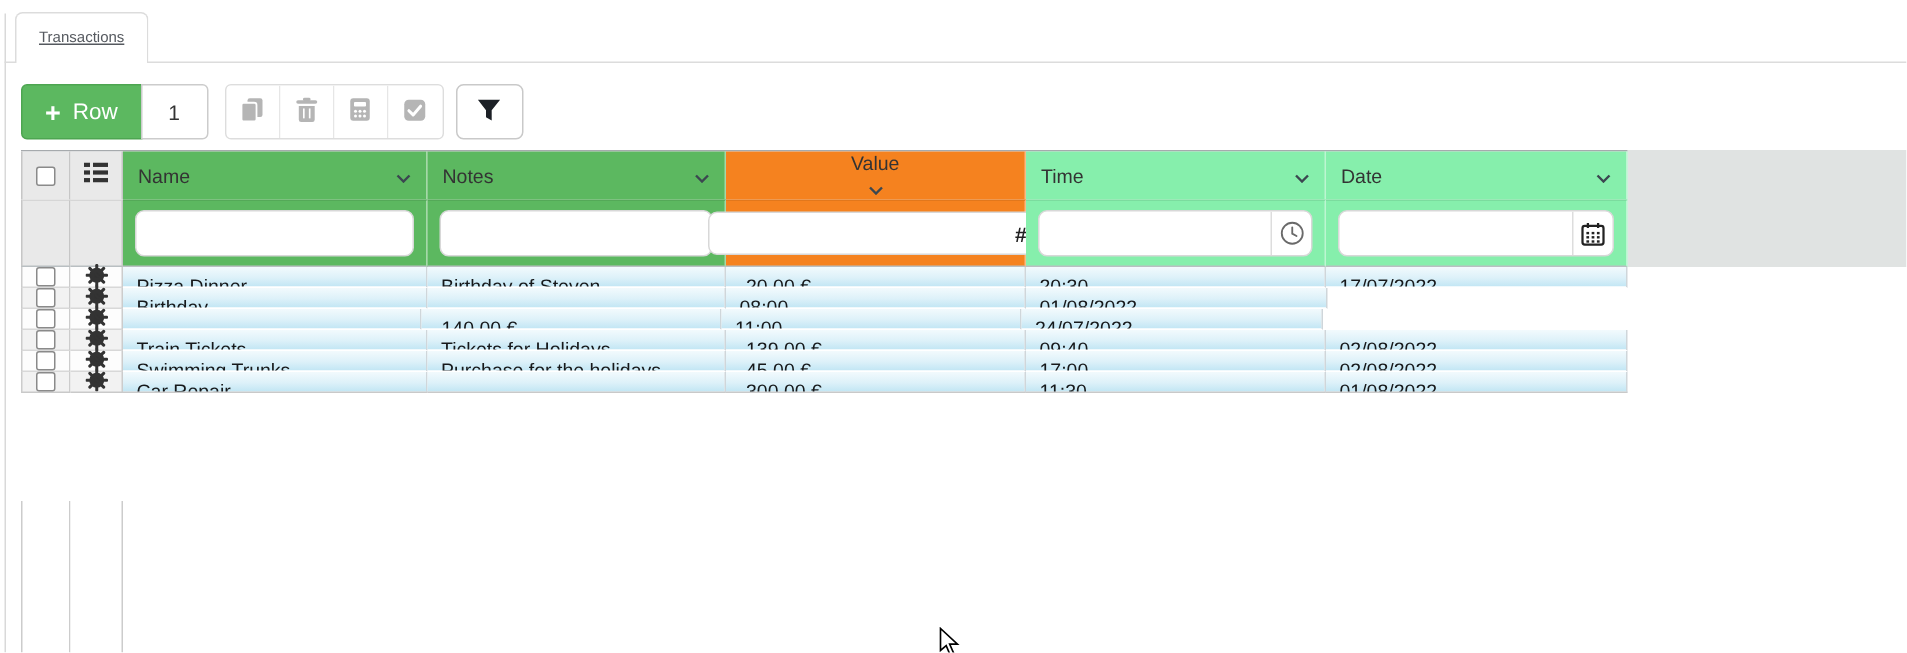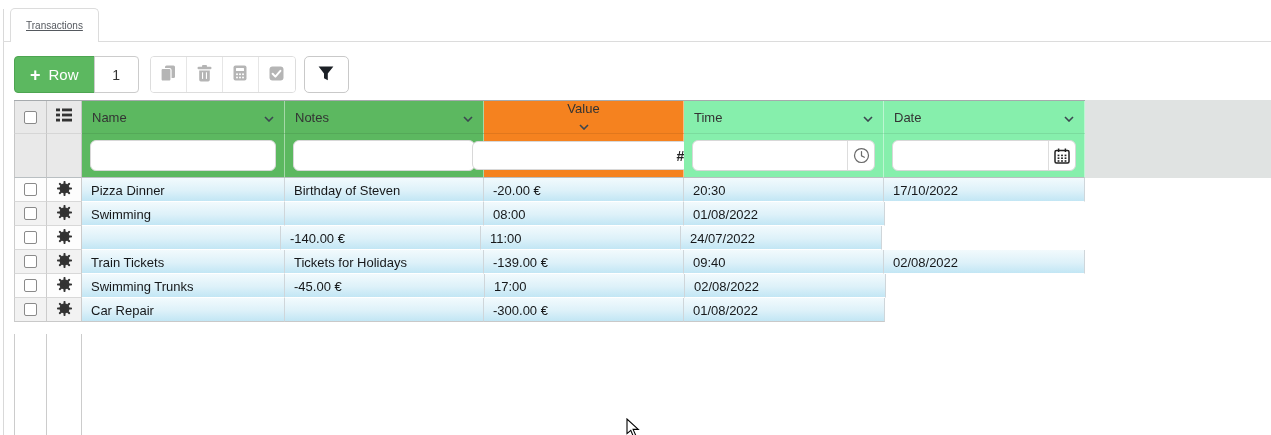--- a/index.html
+++ b/index.html
@@ -51,21 +51,21 @@
   .hcell.first { border-left:1px solid #c6c6c6; }
   .hcell.col { padding:0 10px; justify-content:space-between; color:#333; font-size:13px; border-right:1px solid rgba(255,255,255,.45); cursor:pointer; }
   .frow { display:flex; height:45px; }
   .fcell { padding:7px 8px; border-right:1px solid rgba(255,255,255,.45); border-top:1px solid rgba(0,0,0,.08); display:flex; align-items:center; border-bottom:1px solid #b9bfc2; }
   .fcell.frozen { background:#e9e9e9; border-right:1px solid #c6c6c6; }
   .fcell.first { border-left:1px solid #c6c6c6; }
   .finput { background:#fff; border:1px solid #d8d8d8; border-radius:6px; height:31px; flex:1; display:flex; align-items:center; overflow:hidden; }
   .finput input { border:none; outline:none; flex:1; min-width:0; height:100%; padding:0 9px; font-size:13px; font-family:inherit; background:transparent; color:#222; }
   .suffix { width:27px; height:100%; display:flex; align-items:center; justify-content:center; font-size:14px; font-weight:700; color:#222; }
   .suffix.divided { border-left:1px solid #dddddd; font-weight:400; }
-  .row { display:flex; height:24px; }
+  .row { display:flex; height:14px; }
   .cell { font-size:13px; color:#16181a; }
   .cell.frozen { display:flex; align-items:center; justify-content:center; background:#fdfdfd; border-right:1px solid #cccccc; border-bottom:1px solid #d8d8d8; }
   .cell.first { border-left:1px solid #cccccc; }
   .row.alt .cell.frozen { background:#f2f2f2; }
   .cell.d {
     background:linear-gradient(180deg,#f2fafd 0%,#ddf1f9 55%,#c2e6f4 100%);
     border-right:1px solid #cfd6da; border-bottom:1px solid #ffffff;
     padding:0 9px; line-height:25px; white-space:nowrap; overflow:hidden; cursor:cell;
   }
   .row.last .cell { border-bottom:1px solid #c9c9c9; }
@@ -264,38 +264,38 @@
               <rect x="10.4" y="0" width="3.2" height="24" rx="1.2" transform="rotate(90 12 12)"></rect>
               <rect x="10.4" y="0" width="3.2" height="24" rx="1.2" transform="rotate(135 12 12)"></rect>
               <path fill-rule="evenodd" d="M12 4a8 8 0 1 0 0 16 8 8 0 1 0 0-16 M12 9a3 3 0 1 1 0 6 3 3 0 1 1 0-6"></path>
             </g>
           </svg></span>
       </div>
     <div class="cell d w-name">Pizza Dinner</div>
     <div class="cell d w-notes">Birthday of Steven</div>
     <div class="cell d w-value">-20.00 €</div>
     <div class="cell d w-time">20:30</div>
-    <div class="cell d w-date">17/10/2022</div>
+    <div class="cell d w-date">17/07/2022</div>
   </div>
   <div class="row alt">
     <div class="cell frozen first w-sel">
         <span class="checkbox"></span>
       </div>
     <div class="cell frozen w-gear gear-btn">
         <span><svg width="15" height="15" viewBox="0 0 24 24">
             <g fill="#333">
               <rect x="10.4" y="0" width="3.2" height="24" rx="1.2"></rect>
               <rect x="10.4" y="0" width="3.2" height="24" rx="1.2" transform="rotate(45 12 12)"></rect>
               <rect x="10.4" y="0" width="3.2" height="24" rx="1.2" transform="rotate(90 12 12)"></rect>
               <rect x="10.4" y="0" width="3.2" height="24" rx="1.2" transform="rotate(135 12 12)"></rect>
               <path fill-rule="evenodd" d="M12 4a8 8 0 1 0 0 16 8 8 0 1 0 0-16 M12 9a3 3 0 1 1 0 6 3 3 0 1 1 0-6"></path>
             </g>
           </svg></span>
       </div>
-    <div class="cell d w-name">Swimming</div>
+    <div class="cell d w-name">Birthday</div>
     <div class="cell d w-notes"></div>
     <div class="cell d w-time">08:00</div>
     <div class="cell d w-date">01/08/2022</div>
   </div>
   <div class="row">
     <div class="cell frozen first w-sel">
         <span class="checkbox"></span>
       </div>
     <div class="cell frozen w-gear gear-btn">
         <span><svg width="15" height="15" viewBox="0 0 24 24">
@@ -343,20 +343,21 @@
             <g fill="#333">
               <rect x="10.4" y="0" width="3.2" height="24" rx="1.2"></rect>
               <rect x="10.4" y="0" width="3.2" height="24" rx="1.2" transform="rotate(45 12 12)"></rect>
               <rect x="10.4" y="0" width="3.2" height="24" rx="1.2" transform="rotate(90 12 12)"></rect>
               <rect x="10.4" y="0" width="3.2" height="24" rx="1.2" transform="rotate(135 12 12)"></rect>
               <path fill-rule="evenodd" d="M12 4a8 8 0 1 0 0 16 8 8 0 1 0 0-16 M12 9a3 3 0 1 1 0 6 3 3 0 1 1 0-6"></path>
             </g>
           </svg></span>
       </div>
     <div class="cell d w-name">Swimming Trunks</div>
+    <div class="cell d w-notes">Purchase for the holidays</div>
     <div class="cell d w-value">-45.00 €</div>
     <div class="cell d w-time">17:00</div>
     <div class="cell d w-date">02/08/2022</div>
   </div>
   <div class="row alt last">
     <div class="cell frozen first w-sel">
         <span class="checkbox"></span>
       </div>
     <div class="cell frozen w-gear gear-btn">
         <span><svg width="15" height="15" viewBox="0 0 24 24">
@@ -365,20 +366,21 @@
               <rect x="10.4" y="0" width="3.2" height="24" rx="1.2" transform="rotate(45 12 12)"></rect>
               <rect x="10.4" y="0" width="3.2" height="24" rx="1.2" transform="rotate(90 12 12)"></rect>
               <rect x="10.4" y="0" width="3.2" height="24" rx="1.2" transform="rotate(135 12 12)"></rect>
               <path fill-rule="evenodd" d="M12 4a8 8 0 1 0 0 16 8 8 0 1 0 0-16 M12 9a3 3 0 1 1 0 6 3 3 0 1 1 0-6"></path>
             </g>
           </svg></span>
       </div>
     <div class="cell d w-name">Car Repair</div>
     <div class="cell d w-notes"></div>
     <div class="cell d w-value">-300.00 €</div>
+    <div class="cell d w-time">11:30</div>
     <div class="cell d w-date">01/08/2022</div>
   </div>
 </div>
 
 <div class="frozen-ext">
   <div class="ext first"></div>
   <div class="ext second"></div>
 </div>
 
 <div class="cursor-arrow">

